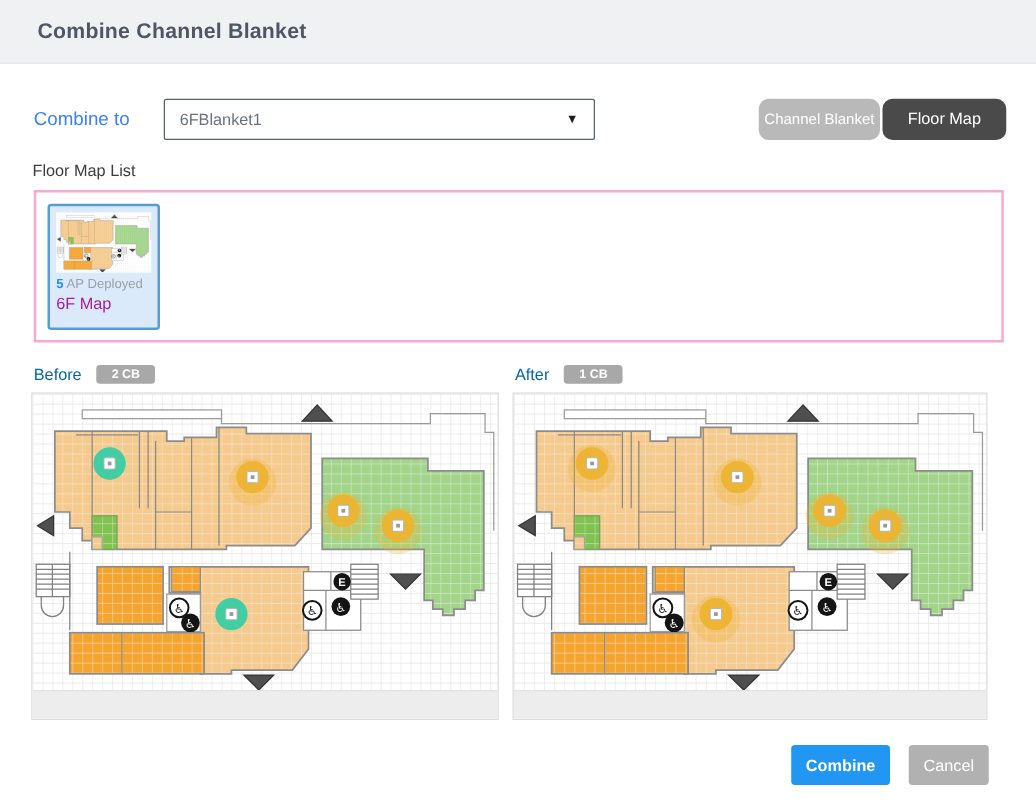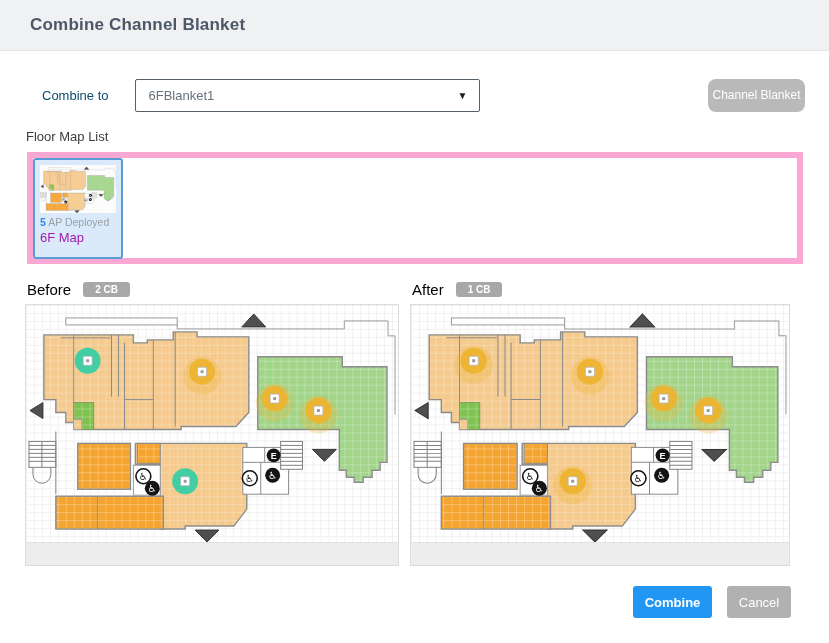--- a/index.html
+++ b/index.html
@@ -2,45 +2,45 @@
 <html><head>
 <meta charset="utf-8">
 <style>
   html,body{margin:0;padding:0}
   body{width:829px;height:643px;background:#fff;font-family:"Liberation Sans",sans-serif;overflow:hidden}
 
   .header{height:50px;background:#f0f1f3;border-bottom:1px solid #e2e4e7;display:flex;align-items:center}
   .page-title{margin:0 0 0 30px;font-size:17px;font-weight:bold;color:#4e5766;letter-spacing:.2px}
 
   .row-combine{display:flex;align-items:center;margin:28px 24px 0 0;height:33px}
-  .lbl-combine{font-size:13px;color:#0c4a6e;margin-left:42px}
+  .lbl-combine{font-size:15px;color:#3b82f6;margin-left:27px}
   .dropdown{width:345px;height:33px;box-sizing:border-box;border:1px solid#55606b;border-radius:2px;
     display:flex;align-items:center;padding:12px 12px;font-size:13px;color:#68727e;background:#fff;
     margin-left:27px;cursor:pointer}
   .caret{margin-left:auto;font-size:10px;color:#1c1c1c}
   .toggle-group{margin-left:auto;display:flex;gap:2px}
   .tg-btn{height:33px;display:flex;align-items:center;justify-content:center;text-align:center;
     color:#fff;border-radius:8px;line-height:1.15;cursor:pointer;user-select:none}
   .tg-inactive{width:97px;background:#b9b9b9;font-size:12px}
   .tg-active{width:99px;background:#4a4a4a;font-size:13px}
 
   .fml-label{margin:17px 0 8px 26px;font-size:13px;color:#3c3c3c}
-  .fml-panel{margin:0 26px 0 27px;height:100px;border:6px solid #f9a8d4;background:#fff}
+  .fml-panel{margin:0 26px 0 27px;height:100px;border:2px solid #f9a8d4;padding:9px;background:#fff}
   .map-card{width:90px;height:101px;box-sizing:border-box;border:2px solid #5b9bd5;border-radius:3px;
     background:#dbeafa;padding:4px 5px;cursor:pointer}
   .thumb{display:block;background:#fff;margin:1px auto 3px}
   .card-line1{font-size:10.5px;color:#9aa0a6}
   .ap-count{color:#2d8cf0;font-weight:bold}
   .card-line2{font-size:13px;color:#a21caf;margin-top:2px}
 
   .compare{display:flex;margin:17px 0 0 25px;gap:11px}
   .col-before{width:374px}
   .col-after{width:380px}
   .cap-row{display:flex;align-items:center;height:17px;margin:0 0 6px 2px}
-  .cap{font-size:15px;color:#000000}
+  .cap{font-size:13px;color:#0369a1}
   .badge{margin-left:12px;background:#a8a8a8;color:#fff;font-size:10px;font-weight:bold;
     padding:2px 12px;border-radius:3px}
   .map-box{height:262px;border:1px solid #dcdcdc;box-sizing:border-box;position:relative;background:#fff;overflow:hidden}
   .map-svg{display:block;width:100%;height:237px}
   .map-footer{position:absolute;left:0;right:0;bottom:0;height:22px;background:#ededed;border-top:1px solid #e2e2e2}
 
   .actions{display:flex;justify-content:flex-end;margin:20px 38px 0 0;gap:15px}
   .btn{height:32px;border:none;border-radius:3px;color:#fff;font-size:13px;font-family:inherit;cursor:pointer}
   .btn-primary{width:79px;background:#2196f3;font-weight:bold}
   .btn-cancel{width:64px;background:#b1b1b1}
@@ -150,20 +150,21 @@
 </div>
 
 <div class="row-combine">
   <span class="lbl-combine">Combine to</span>
   <div class="dropdown">
     <span>6FBlanket1</span>
     <span class="caret">▼</span>
   </div>
   <div class="toggle-group">
     <div class="tg-btn tg-inactive">Channel Blanket</div>
+    <div class="tg-btn tg-active">Floor Map</div>
   </div>
 </div>
 
 <div class="fml-label">Floor Map List</div>
 <div class="fml-panel">
   <div class="map-card">
     <svg class="thumb" width="76" height="48" viewBox="0 0 374 238" preserveAspectRatio="none">
       <use href="#floorplan"></use>
     </svg>
     <div class="card-line1"><span class="ap-count">5</span> <span>AP Deployed</span></div>

